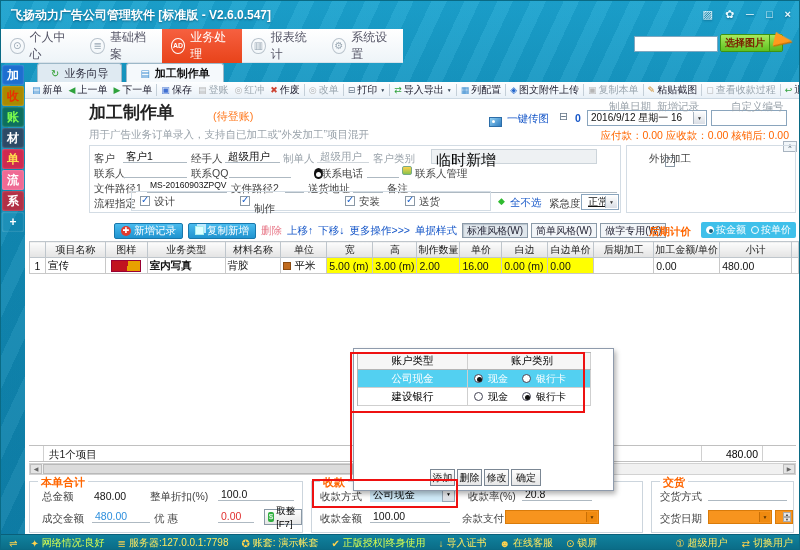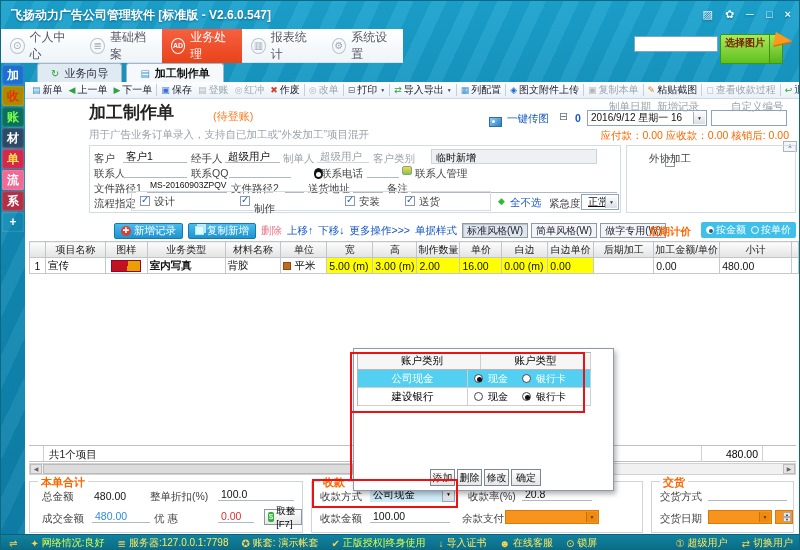--- a/index.html
+++ b/index.html
@@ -18,21 +18,21 @@
   .winctl span{cursor:default;}
   
   .navbar{position:absolute;left:0;top:28px;width:402px;height:34px;display:flex;
        background:linear-gradient(#ffffff,#eef4f8);border-bottom:1px solid #d8e2ea;}
   .nav-item{height:34px;display:flex;align-items:center;gap:5px;padding:0 9px;font-size:12px;color:#556;}
   .nav-item .nico{width:16px;height:16px;border:1px solid #b9c3cc;border-radius:50%;color:#9aa8b4;
        font-size:10px;line-height:14px;text-align:center;}
   .nav-item.active{background:linear-gradient(#f66040,#e8431a);color:#fff;}
   .nav-item.active .nico{border-color:#fff;color:#fff;font-weight:bold;font-size:7px;}
   .searchbox{position:absolute;left:633px;top:35px;width:84px;height:16px;border:1px solid #7fa7c0;background:#fff;font-size:10px;padding:0 3px;}
-  .pickbtn{position:absolute;left:719px;top:33px;height:30px;display:flex;border:1px solid #3f9410;border-radius:2px;overflow:hidden;}
+  .pickbtn{position:absolute;left:719px;top:33px;height:18px;display:flex;border:1px solid #3f9410;border-radius:2px;overflow:hidden;}
   .pickbtn .pm{background:linear-gradient(#a8e95c,#5fc11f);color:#7a2000;font-size:10px;font-weight:bold;padding:0 4px;line-height:16px;}
   .pickbtn .pa{background:linear-gradient(#a8e95c,#55b51b);border-left:1px solid #3f9410;width:13px;font-size:6px;color:#234f00;text-align:center;line-height:16px;}
   .horn{position:absolute;left:773px;top:33px;width:0;height:0;border-top:5px solid transparent;border-bottom:9px solid transparent;
        border-left:18px solid #ff9a1e;transform:rotate(14deg);filter:drop-shadow(1px 1px 0 #c86d00);}
   
   .dtabs{position:absolute;left:36px;top:62px;display:flex;gap:4px;height:19px;}
   .dtab{height:19px;padding:0 13px;display:flex;align-items:center;gap:5px;font-size:11px;
        border:1px solid #9db8c8;border-bottom:none;border-radius:3px 3px 0 0;background:#dfeaf2;color:#334;}
   .dtab.active{background:#f5f9fc;font-weight:bold;color:#111;}
   .dtab .ti{font-size:10px;}
@@ -319,21 +319,21 @@
   <div class="abs boxed" style="left:88px;top:144px;width:532px;height:68px;"></div>
   <div class="abs boxed" style="left:625px;top:144px;width:170px;height:68px;"></div>
 
   <span class="abs lbl" style="left:93px;top:151px;">客户</span>
   <span class="uline" style="left:122px;top:149px;width:64px;">客户1</span>
   <span class="abs lbl" style="left:190px;top:151px;">经手人</span>
   <span class="uline" style="left:224px;top:149px;width:55px;">超级用户</span>
   <span class="abs lbl dim" style="left:282px;top:151px;">制单人</span>
   <span class="uline" style="left:316px;top:149px;width:52px;color:#9aa3ab;border-bottom-color:#d0d6db;">超级用户</span>
   <span class="abs lbl dim" style="left:372px;top:151px;">客户类别</span>
-  <span class="abs" style="left:430px;top:148px;width:166px;height:15px;background:#eef1f3;border:1px solid #ccd4da;font-size:10px;padding:1px 0 0 4px;">临时新增</span>
+  <span class="abs" style="left:430px;top:148px;width:166px;height:15px;background:#eef1f3;border:1px solid #ccd4da;font-size:15px;padding:1px 0 0 4px;">临时新增</span>
 
   <span class="abs lbl" style="left:93px;top:166px;">联系人</span>
   <span class="uline" style="left:122px;top:164px;width:64px;"></span>
   <span class="abs lbl" style="left:190px;top:166px;">联系QQ</span>
   <span class="uline" style="left:228px;top:164px;width:62px;"></span>
   <span class="abs qqico" style="left:296px;top:164px;"></span>
   <span class="abs lbl" style="left:320px;top:166px;">联系电话</span>
   <span class="uline" style="left:366px;top:164px;width:32px;"></span>
   <span class="abs cmico" style="left:401px;top:165px;"></span>
   <span class="abs lbl" style="left:414px;top:166px;">联系人管理</span>
@@ -518,22 +518,22 @@
     <div class="spinner" style="left:123px;top:28px;">
       <span class="sp">▲</span>
       <span class="sp dn">▼</span>
     </div>
   </div>
 
   
   <div class="popup">
     <div class="ptable">
       <div class="prow head">
+        <span class="pc t">账户类型</span>
         <span class="pc c" style="justify-content:center;">账户类别</span>
-        <span class="pc t">账户类型</span>
       </div>
       <div id="prows">
           <div class="prow sel">
             <span class="pc t">公司现金</span>
             <span class="pc c">
               <span class="pr on"></span>
               <span class="plbl">现金</span>
               <span style="width: 10px;"></span>
               <span class="pr"></span>
               <span class="plbl">银行卡</span>

